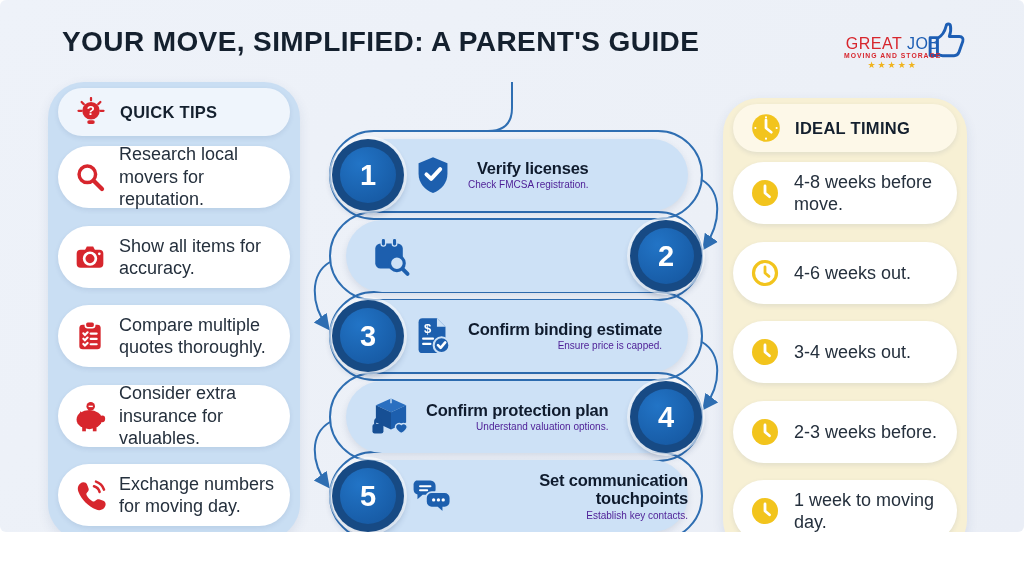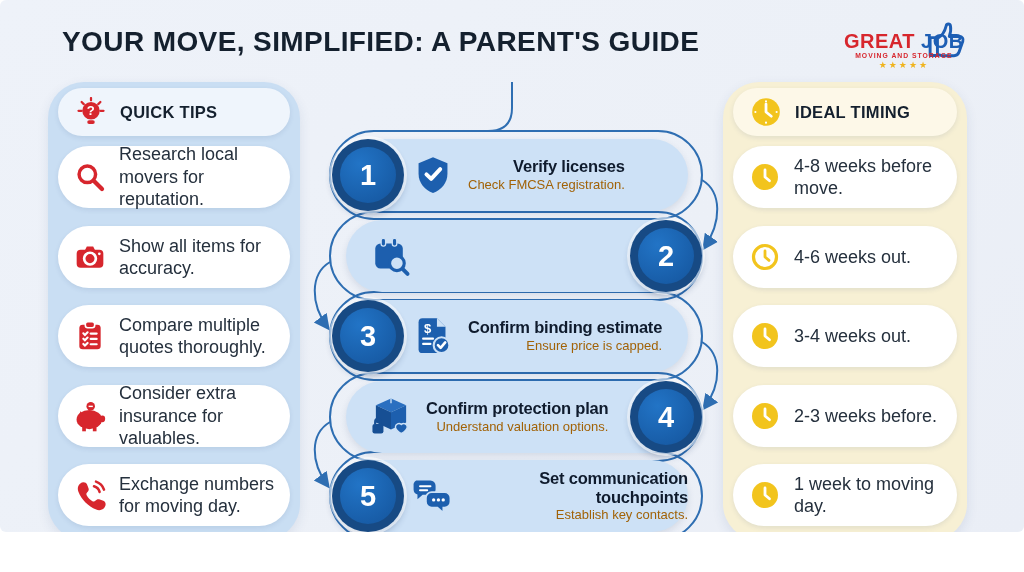--- a/index.html
+++ b/index.html
@@ -5,29 +5,29 @@
   html,body{margin:0;padding:0;}
   body{width:1024px;height:572px;font-family:"Liberation Sans",sans-serif;}
   .page{position:relative;width:1024px;height:532px;background:linear-gradient(135deg,#eef2f9 0%,#ecf0f7 60%,#eaeef6 100%);overflow:hidden;border-radius:6px;}
 
   .title{position:absolute;left:62px;top:26px;margin:0;font-size:28px;font-weight:bold;letter-spacing:.4px;color:#14202e;}
 
   
   .logo{position:absolute;right:50px;top:10px;width:130px;height:66px;}
   .logo .thumb{position:absolute;right:0;top:0;}
   .logo-text{position:absolute;left:0;bottom:6px;text-align:center;line-height:1.05;}
-  .logo-line1{font-size:20px;font-weight:bold;letter-spacing:.5px;margin-top:28px;}
+  .logo-line1{font-size:16px;font-weight:normal;letter-spacing:.5px;margin-top:28px;}
   .logo-word1{color:#d7262d;} .logo-word2{color:#1d5eb4;}
   .logo-line2{font-size:6.8px;font-weight:bold;color:#d7262d;letter-spacing:1px;}
   .logo-stars{font-size:9px;color:#f0b41e;letter-spacing:2px;margin-top:1px;}
 
   
   .panel{position:absolute;top:82px;height:458px;border-radius:36px;box-shadow:0 4px 12px rgba(40,70,120,.10);z-index:1;}
   .panel.left{left:48px;width:252px;background:#c9def3;}
-  .panel.right{left:723px;width:244px;background:#f7f0d4;}
+  .panel.right{left:723px;width:244px;background:#f7f0d4;margin-top:16px;}
   .panel-header{position:absolute;top:6px;left:10px;right:10px;height:48px;border-radius:24px;display:flex;align-items:center;gap:12px;padding:0 0 0 16px;box-sizing:border-box;font-size:16.5px;font-weight:bold;color:#14202e;letter-spacing:.3px;box-shadow:0 2px 5px rgba(40,70,120,.10);}
   .panel.left .panel-header{background:#eff5fc;}
   .panel.right .panel-header{background:#fdf8e8;}
   .card{position:absolute;left:10px;right:10px;height:62px;border-radius:31px;background:#ffffff;display:flex;align-items:center;gap:12px;padding:0 12px 0 15px;box-sizing:border-box;box-shadow:0 2px 5px rgba(40,70,120,.10);}
   .card .txt{font-size:18px;line-height:1.25;color:#25303d;}
   .row0{top:64px}.row1{top:144px}.row2{top:223px}.row3{top:303px}.row4{top:382px}
   .icn{flex:none;width:34px;height:34px;display:flex;align-items:center;justify-content:center;}
 
   
   .flow{position:absolute;left:0;top:0;z-index:2;pointer-events:none;}
@@ -38,21 +38,21 @@
   .step .num{position:absolute;top:0;width:72px;height:72px;border-radius:50%;background:#174a84;display:flex;align-items:center;justify-content:center;box-shadow:0 0 0 3px rgba(255,255,255,.55),0 4px 7px rgba(20,50,100,.30);}
   .step.cl .num{left:-14px}
   .step.cr .num{right:-14px}
   .step .num .inner{width:56px;height:56px;border-radius:50%;background:radial-gradient(circle at 35% 30%,#2274c6,#14549c);display:flex;align-items:center;justify-content:center;color:#fff;font-size:29px;font-weight:bold;}
   .step .sicon{flex:none;width:46px;height:46px;display:flex;align-items:center;justify-content:center;}
   .step.cl .sicon{margin-left:64px;}
   .step.cr .sicon{margin-left:22px;}
   .step .stext{margin-left:12px;text-align:right;}
   .step.cr .stext{padding-right:60px;}
   .step .stitle{font-size:16.5px;font-weight:bold;color:#0f1b2d;letter-spacing:-.2px;line-height:1.12;}
-  .step .ssub{font-size:13px;color:#a16207;margin-top:2px;line-height:1.15;}
+  .step .ssub{font-size:10px;color:#4c1d95;margin-top:2px;line-height:1.15;}
 </style>
 </head>
 <body>
 
 <div class="page">
 
   <h1 class="title">YOUR MOVE, SIMPLIFIED: A PARENT'S GUIDE</h1>
 
   <div class="logo">
     <span class="thumb">

